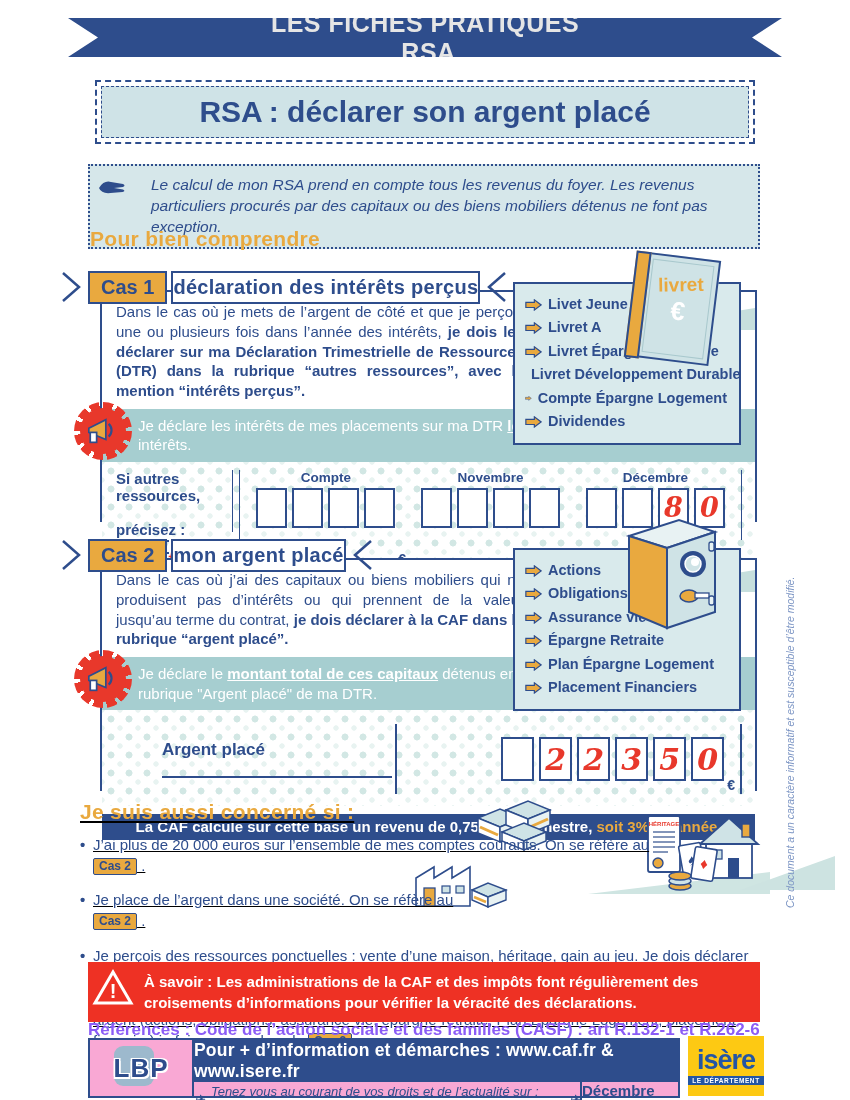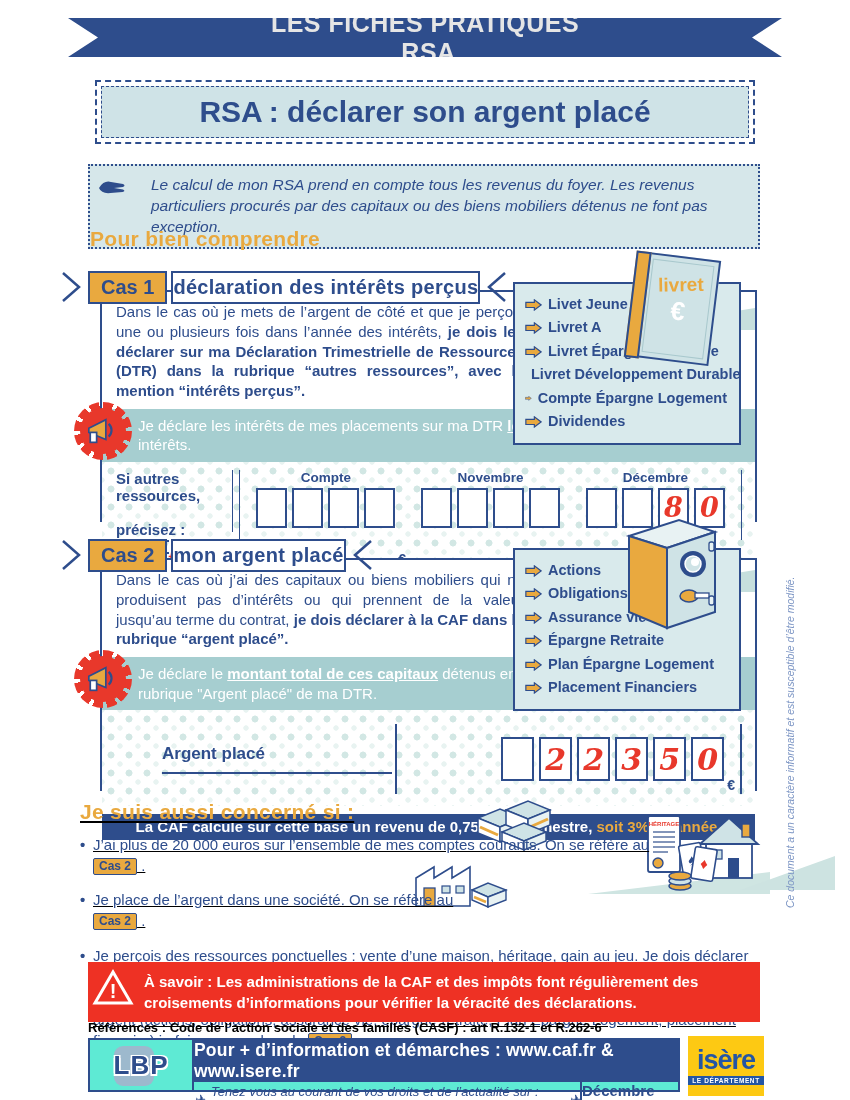--- a/index.html
+++ b/index.html
@@ -58,21 +58,21 @@
   .vdiv { width:2px; background:#2e4d8c; height:62px; margin:0 3px; }
   .vdiv.tall { height:70px; }
   .mgroup { display:flex; flex-direction:column; align-items:center; margin-left:13px; }
   .mname { color:#2e4d8c; font-weight:800; font-size:13.5px; margin-bottom:3px; }
   .cells { display:flex; gap:5px; }
   .cell { width:31px; height:40px; background:#fff; border:2px solid #2e4d8c; display:flex; align-items:center; justify-content:center;
     color:#e8382b; font-family:"DejaVu Serif",serif; font-style:italic; font-weight:700; font-size:27px; }
   .euro { color:#2e4d8c; font-weight:700; font-size:14px; margin:0 2px 1px 3px; align-self:flex-end; }
 
   .formrow2 { align-items:center; padding-top:14px; padding-bottom:12px; }
-  .aplabel { margin-left:46px; width:230px; color:#2e4d8c; font-weight:800; font-size:17px; padding-bottom:8px; border-bottom:2px solid #2e4d8c; }
+  .aplabel { margin-left:46px; width:230px; color:#2e4d8c; font-weight:800; font-size:17px; padding-bottom:16px; border-bottom:2px solid #2e4d8c; }
   .spacer { flex:1; }
   .cells2 .cell { width:33px; height:44px; font-size:30px; }
 
   .cafbanner { background:#2e4d8c; color:#fff; text-align:center; font-weight:700; font-size:15px; padding:4px 0 5px 0; margin:8px -14px 0 -14px; }
   .cafbanner .gold { color:#e9a93f; }
 
   
   .livret { position:absolute; top:-36px; right:40px; width:74px; height:106px; background:#cfe3e6; border:2.5px solid #2e4d8c; transform:rotate(7deg); z-index:3; }
   .livret::before { content:""; position:absolute; left:-13px; top:-2.5px; bottom:-2.5px; width:11px; background:#e9a93f; border:2.5px solid #2e4d8c; }
   .livret::after { content:""; position:absolute; inset:4px; border:1.5px solid #a8c8cd; }
@@ -95,25 +95,25 @@
   .u3 { text-decoration:underline; }
   .ill { position:absolute; }
   #ill-money { left:392px; top:-4px; }
   #ill-factory { left:332px; top:56px; }
   #ill-rightgroup { right:-14px; top:2px; }
 
   
   .warning { position:absolute; top:962px; left:88px; width:672px; background:#ee3124; color:#fff; font-weight:800; font-size:15px; line-height:1.4; padding:9px 14px 9px 56px; }
   .warn-tri { position:absolute; left:4px; top:7px; }
 
-  .refs { position:absolute; top:1020px; left:88px; color:#000000; font-size:13px; font-weight:600; }
+  .refs { position:absolute; top:1020px; left:88px; color:#8b5cf6; font-size:17px; font-weight:600; }
 
   
   .footer { position:absolute; top:1038px; left:88px; width:676px; display:flex; align-items:flex-start; }
-  .fbar { display:flex; flex:1; border:2px solid #2e4d8c; height:54px; background:#5eead4; }
+  .fbar { display:flex; flex:1; border:2px solid #2e4d8c; height:60px; background:#f9a8d4; }
   .lbpcell { width:104px; border-right:2px solid #2e4d8c; position:relative; display:flex; align-items:center; justify-content:center; }
   .lbpbox { position:absolute; left:24px; top:6px; width:40px; height:40px; background:#9db9cd; border-radius:9px; }
   .lbptext { position:relative; color:#2e4d8c; font-weight:800; font-size:26px; letter-spacing:1px;
     text-shadow:1.5px 1.5px 0 #fff,-1.5px -1.5px 0 #fff,1.5px -1.5px 0 #fff,-1.5px 1.5px 0 #fff; }
   .fmid { flex:1; display:flex; flex-direction:column; }
   .finfo { flex:1.25; background:#2e4d8c; color:#fff; font-size:17.5px; font-weight:600; display:flex; align-items:center; justify-content:center; letter-spacing:.2px; }
   .fnewsrow { flex:1; display:flex; }
   .fnews { flex:1; color:#2e4d8c; font-style:italic; font-size:13px; display:flex; align-items:center; justify-content:center; gap:6px; }
   .fdate { width:98px; border-left:2px solid #2e4d8c; color:#2e4d8c; font-size:15px; font-weight:600; display:flex; align-items:center; justify-content:center; }
   .isere { width:76px; height:60px; margin-left:8px; margin-top:-2px; background:#fdc913; display:flex; flex-direction:column; align-items:center; justify-content:center; }

